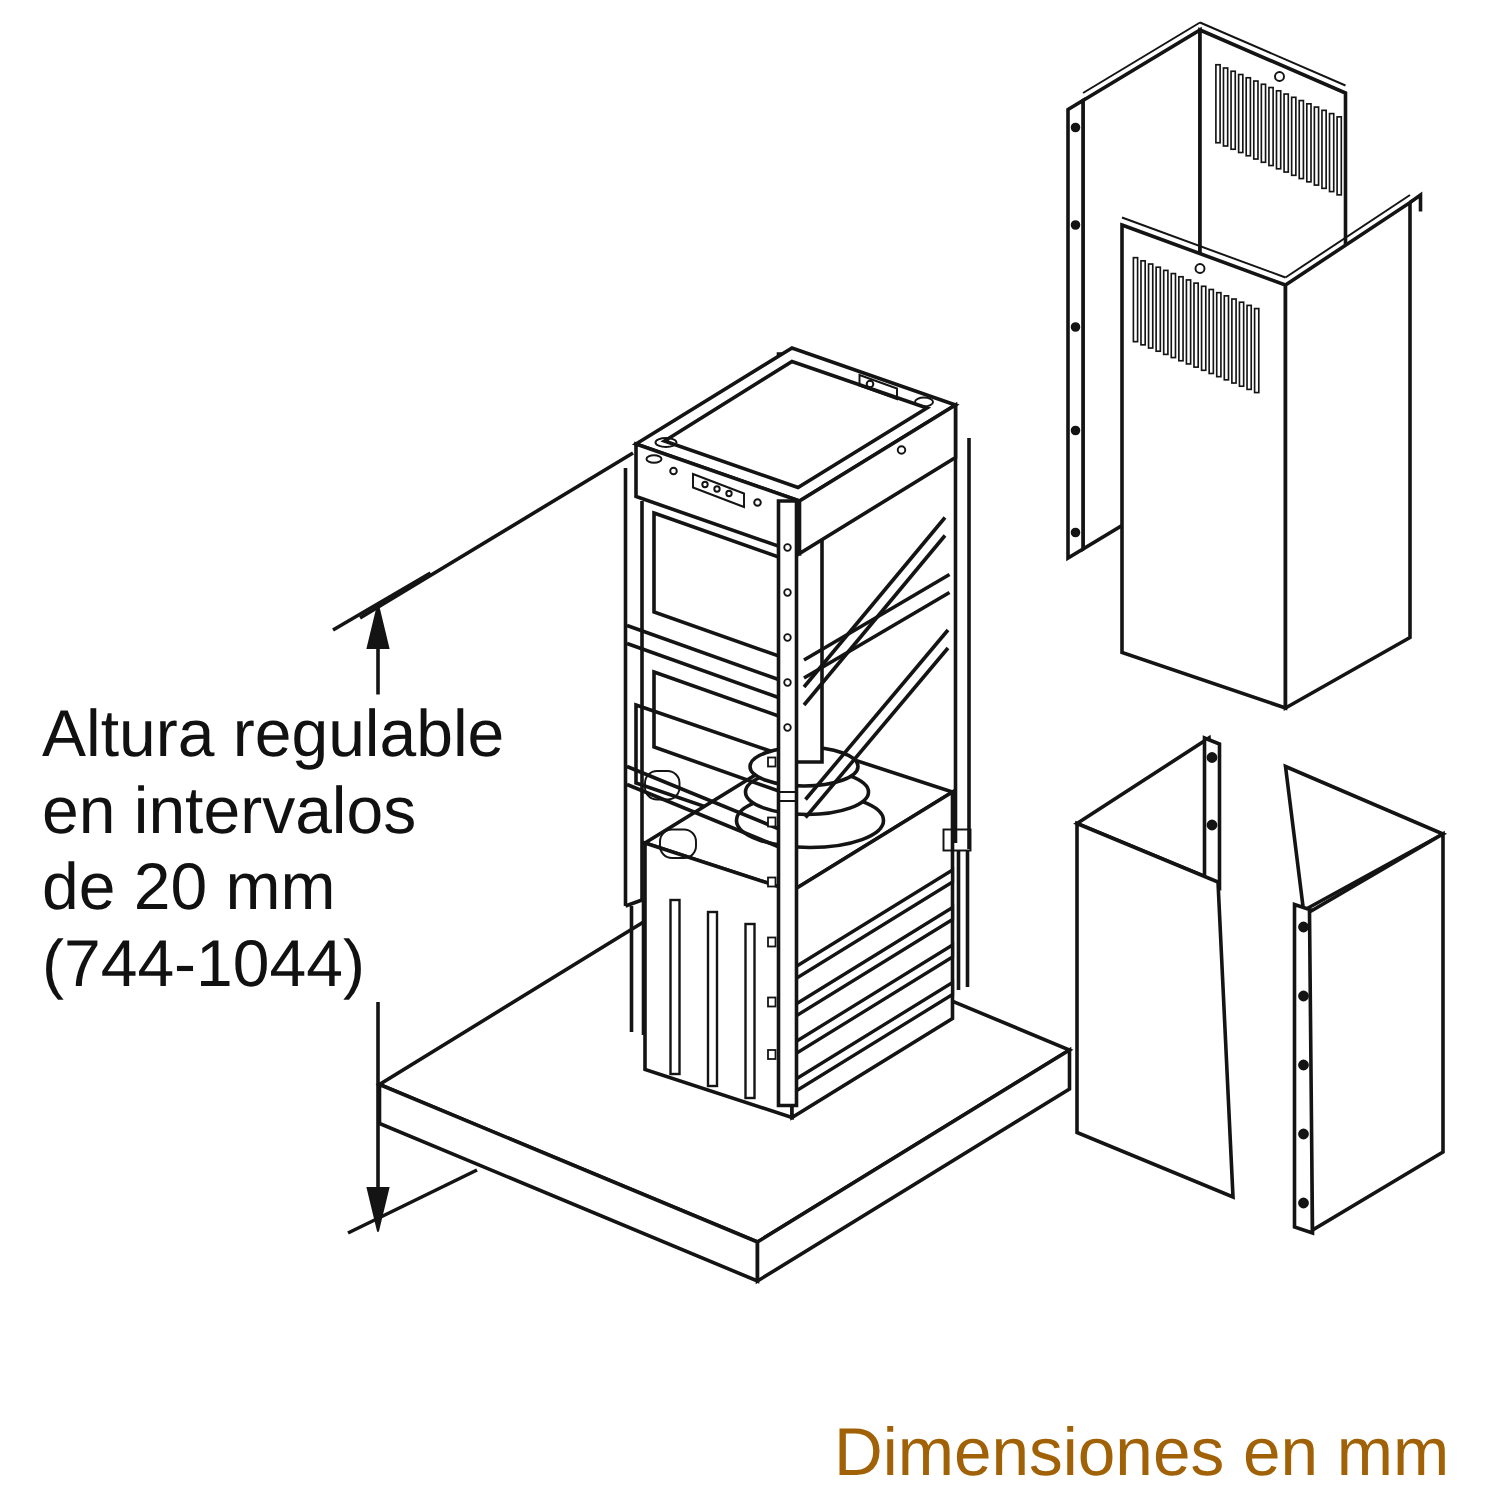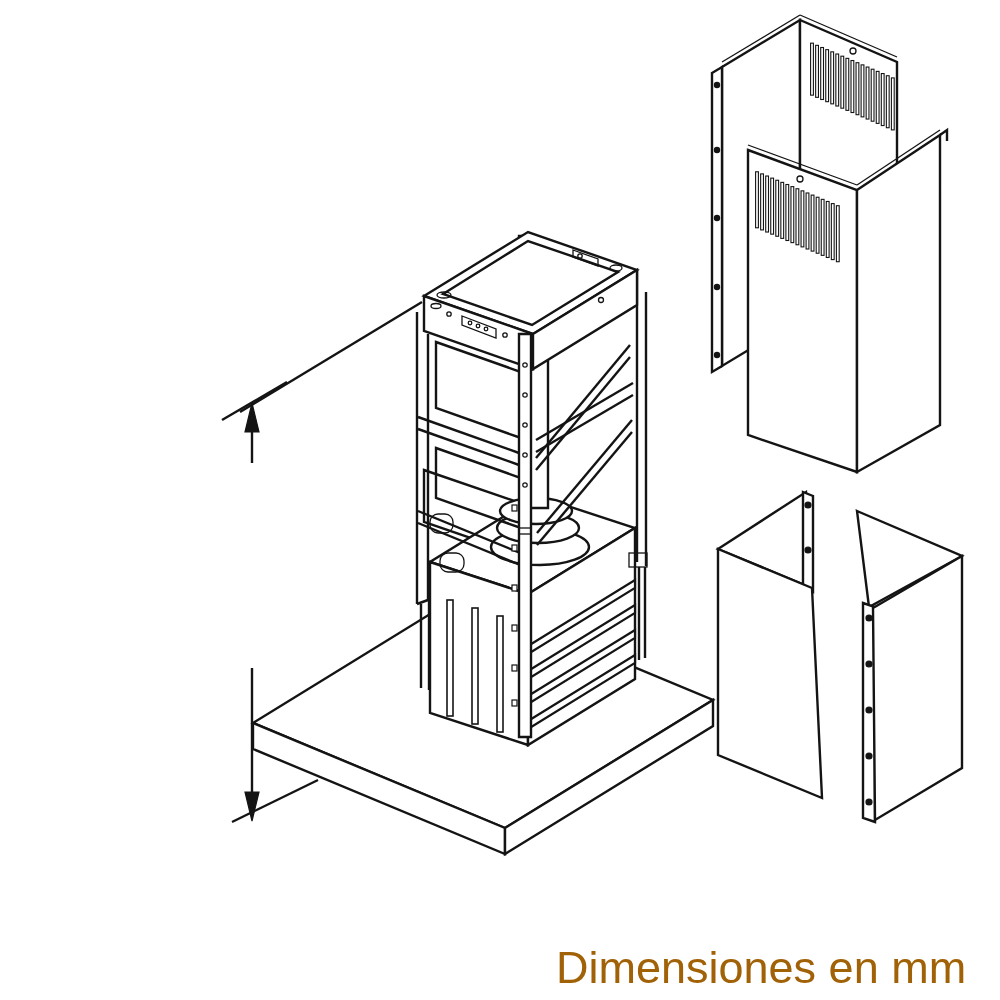--- a/index.html
+++ b/index.html
@@ -251,15 +251,19 @@
   </g>
 
   <g>
     <line class="ln" x1="252" y1="424" x2="252" y2="463"></line>
     <line class="ln" x1="252" y1="668" x2="252" y2="800"></line>
     <polygon class="dark" points="252,403 245,432 259,432"></polygon>
     <polygon class="dark" points="252,821 245,792 259,792"></polygon>
   </g>
 </svg>
 
+<div class="ann">Altura regulable
+en intervalos
+de 20 mm
+(744-1044)</div>
 <div class="units">Dimensiones en mm</div>
 
 </div>
 
 </body></html>

